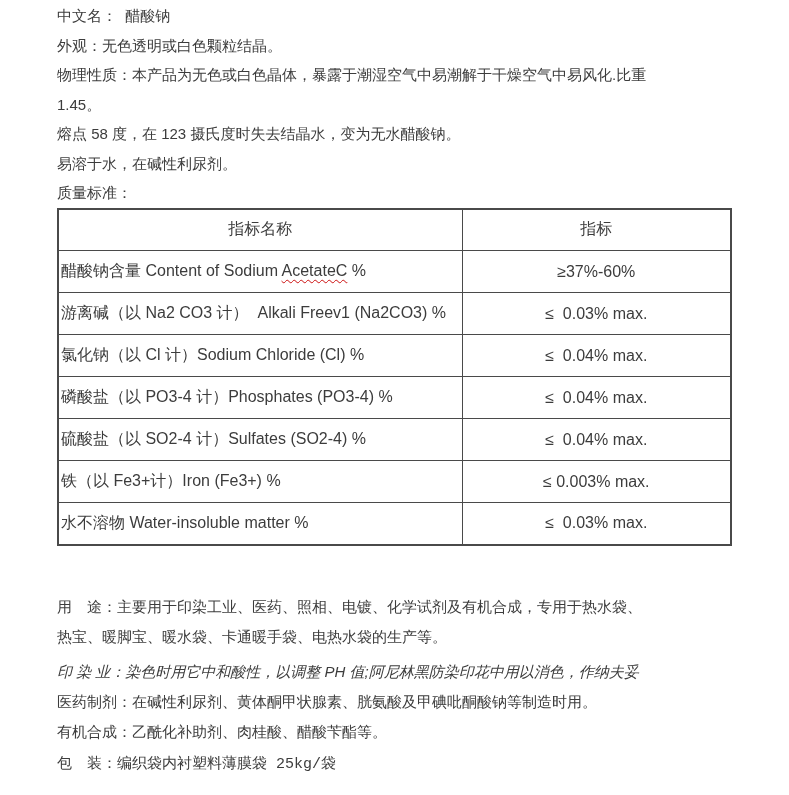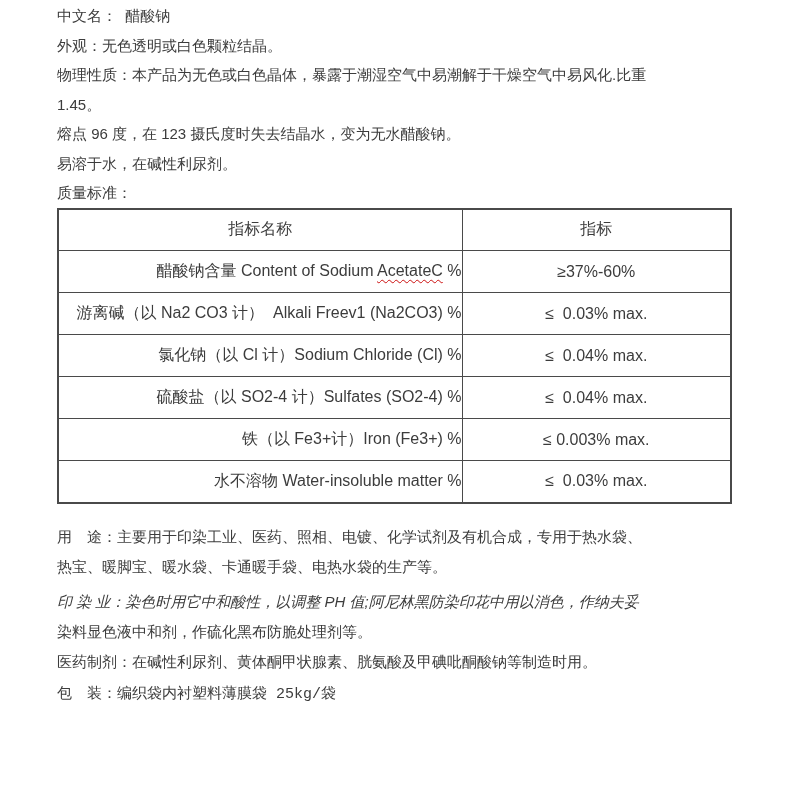--- a/index.html
+++ b/index.html
@@ -21,46 +21,46 @@
   table.spec th, table.spec td {
     border: 1px solid #4a4a4a;
     height: 42px;
     font-size: 16px;
     font-weight: normal;
     vertical-align: middle;
     white-space: pre;
     overflow: hidden;
   }
   table.spec th { text-align: center; }
-  td.spec-name { text-align: right; padding-left: 2px; margin-left: 8px; }
+  td.spec-name { text-align: left; padding-left: 2px; margin-left: 8px; }
   td.spec-val  { text-align: center; }
   .col-name { width: 404px; }
   .col-val  { width: 269px; }
   .sq {
     text-decoration: underline;
     text-decoration-style: wavy;
     text-decoration-color: #cc1111;
     text-decoration-thickness: 1px;
     text-underline-offset: 3px;
   }
-  .usage { margin-top: 18px; }
+  .usage { margin-top: 46px; }
   .usage .line { line-height: 30px; }
   .mt5 { margin-top: 5px; font-style: italic; }
   .mt3 { margin-top: 3px; font-family: Liberation Mono, monospace; }
 </style>
 </head>
 <body>
 
 <div class="doc">
 
   <div class="line">中文名：  醋酸钠</div>
   <div class="line">外观：无色透明或白色颗粒结晶。</div>
   <div class="line">物理性质：本产品为无色或白色晶体，暴露于潮湿空气中易潮解于干燥空气中易风化.比重</div>
   <div class="line">1.45。</div>
-  <div class="line">熔点 96 度，在 123 摄氏度时失去结晶水，变为无水醋酸钠。</div>
+  <div class="line">熔点 58 度，在 123 摄氏度时失去结晶水，变为无水醋酸钠。</div>
   <div class="line">易溶于水，在碱性利尿剂。</div>
   <div class="line">质量标准：</div>
 
   <table class="spec">
     <colgroup>
         <col class="col-name">
         <col class="col-val">
       </colgroup>
     <tbody>
         <tr>
@@ -73,36 +73,40 @@
     </tr>
     <tr>
       <td class="spec-name">游离碱（以 Na2 CO3 计）  Alkali Freev1 (Na2CO3) %</td>
       <td class="spec-val">≤  0.03% max.</td>
     </tr>
     <tr>
       <td class="spec-name">氯化钠（以 Cl 计）Sodium Chloride (Cl) %</td>
       <td class="spec-val">≤  0.04% max.</td>
     </tr>
     <tr>
+      <td class="spec-name">磷酸盐（以 PO3-4 计）Phosphates (PO3-4) %</td>
+      <td class="spec-val">≤  0.04% max.</td>
+    </tr>
+    <tr>
       <td class="spec-name">硫酸盐（以 SO2-4 计）Sulfates (SO2-4) %</td>
       <td class="spec-val">≤  0.04% max.</td>
     </tr>
     <tr>
       <td class="spec-name">铁（以 Fe3+计）Iron (Fe3+) %</td>
       <td class="spec-val">≤ 0.003% max.</td>
     </tr>
     <tr>
       <td class="spec-name">水不溶物 Water-insoluble matter %</td>
       <td class="spec-val">≤  0.03% max.</td>
     </tr>
   </tbody>
     </table>
 
   <div class="usage">
     <div class="line">用　途：主要用于印染工业、医药、照相、电镀、化学试剂及有机合成，专用于热水袋、</div>
     <div class="line">热宝、暖脚宝、暖水袋、卡通暖手袋、电热水袋的生产等。</div>
     <div class="line mt5">印 染 业：染色时用它中和酸性，以调整 PH 值;阿尼林黑防染印花中用以消色，作纳夫妥</div>
-    <div class="line">染料显色液中和剂，作硫化黑布防脆处理剂等。</div>
     <div class="line">医药制剂：在碱性利尿剂、黄体酮甲状腺素、胱氨酸及甲碘吡酮酸钠等制造时用。</div>
+    <div class="line">有机合成：乙酰化补助剂、肉桂酸、醋酸苄酯等。</div>
     <div class="line mt3">包　装：编织袋内衬塑料薄膜袋 25kg/袋</div>
   </div>
 
 </div>
 
 </body></html>

